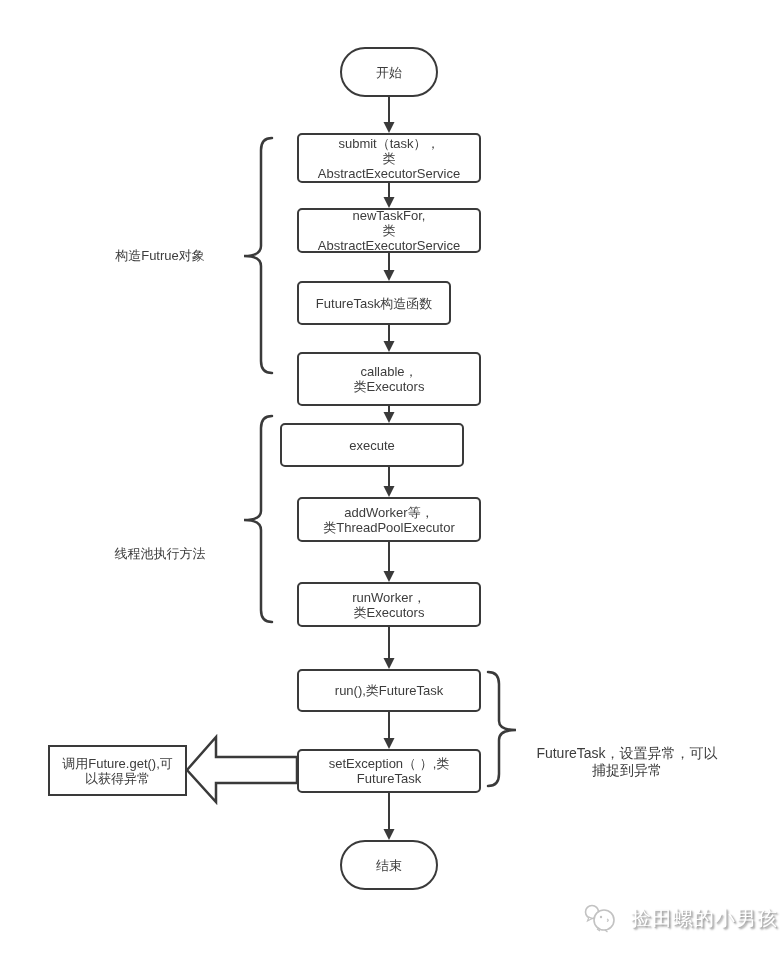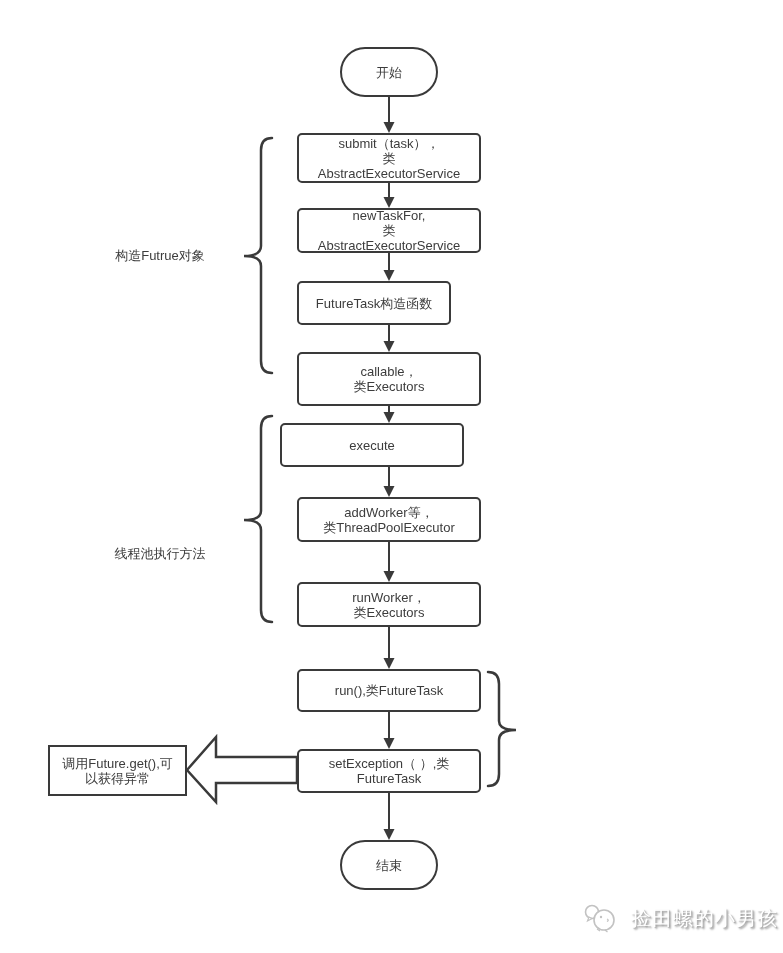--- a/index.html
+++ b/index.html
@@ -121,20 +121,22 @@
 
   <div class="node terminal" style="left:340px; top:840px; width:98px; height:50px">结束</div>
 
   <div class="node callout" style="left:48px; top:745px; width:139px; height:51px">调用Future.get(),可
 以获得异常</div>
 
   <div class="side-label" style="left:105px; top:248px; width:110px">构造Futrue对象</div>
 
   <div class="side-label" style="left:108px; top:546px; width:104px">线程池执行方法</div>
 
+  <div class="side-label" style="left:522px; top:745px; width:210px; font-size:14px; line-height:17px">FutureTask，设置异常，可以
+捕捉到异常</div>
 
   <div class="watermark">
     <svg width="36" height="30" viewBox="0 0 36 30">
       <g fill="#ffffff" stroke="#c2c2c2" stroke-width="1.6">
         <circle cx="9" cy="9" r="6.5"></circle>
         <path d="M6 14 L4.5 18 L9 15.5 Z" stroke-width="1.2"></path>
         <circle cx="21" cy="17" r="10"></circle>
         <circle cx="18" cy="14" r="1.2" fill="#c2c2c2" stroke="none"></circle>
         <path d="M24 16 q2.5 1 0 2.5" fill="none" stroke-width="1.2"></path>
         <path d="M14 26 l3 2 M22 27 l2.5 2" fill="none" stroke-width="1.2"></path>

